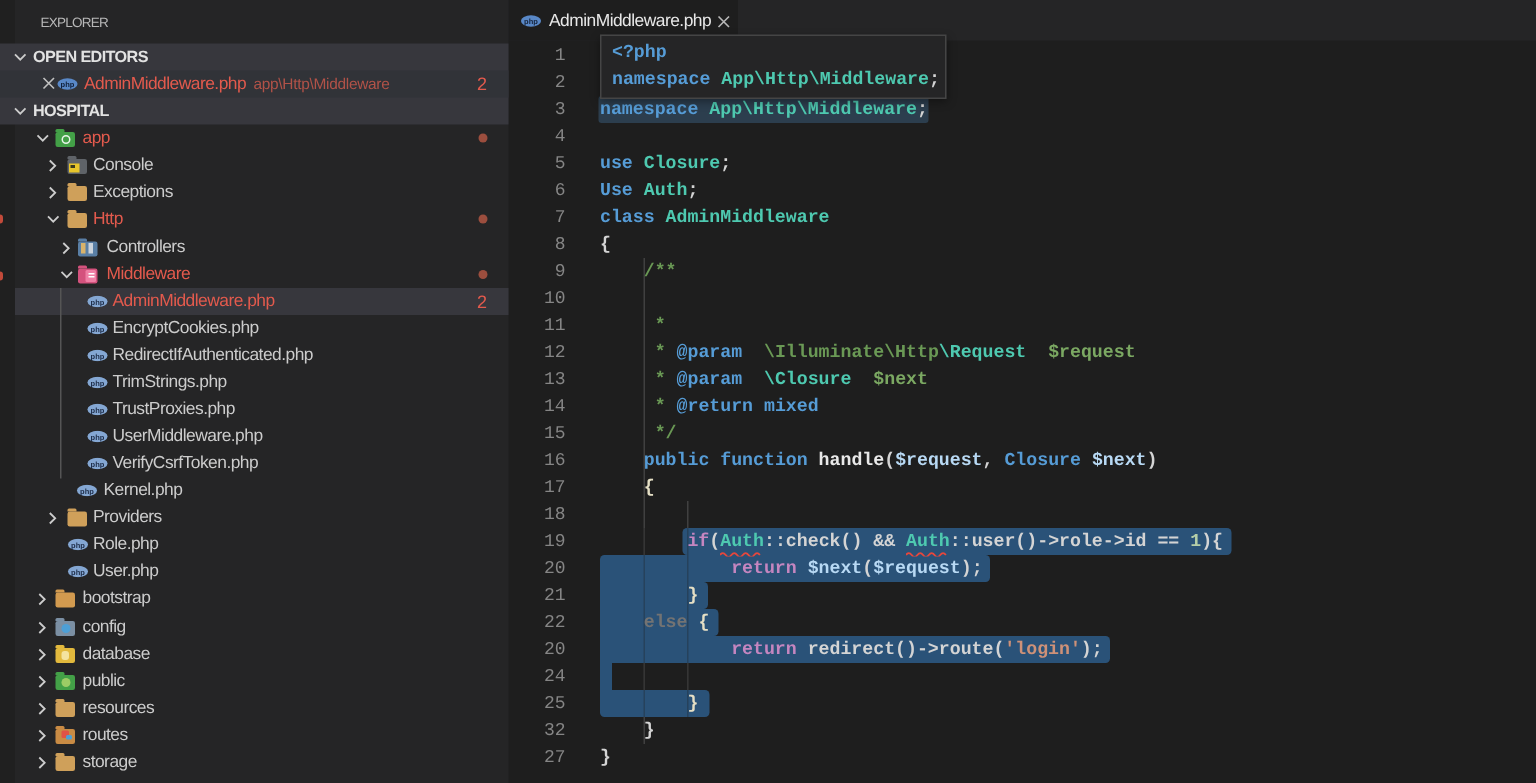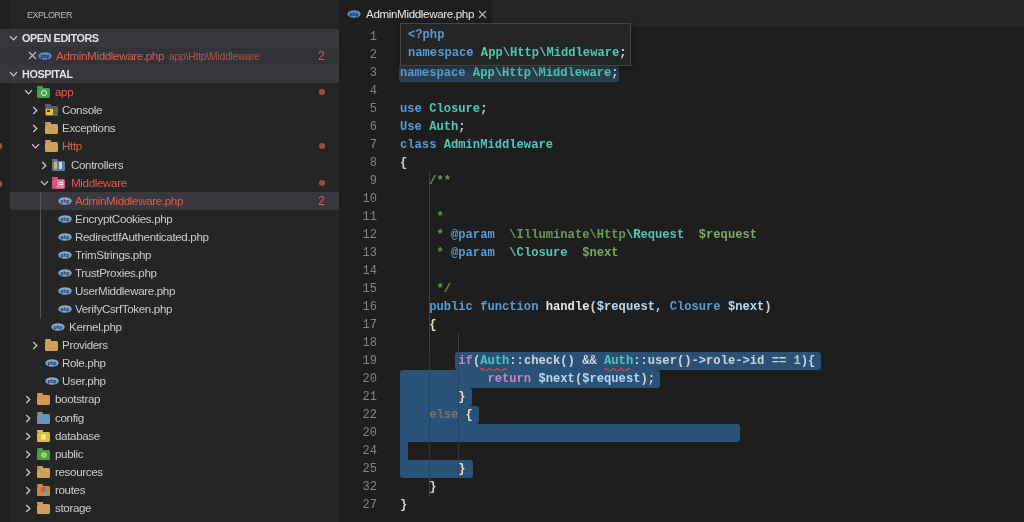--- a/index.html
+++ b/index.html
@@ -67,27 +67,29 @@
 <div class="lnum" style="top:496px">27</div>
 <div class="codeline" style="top:64px"><i style="color:#569CD6">namespace </i><i style="color:#4EC9B0">App\Http\Middleware</i><i style="color:#d4d4d4">;</i></div>
 <div class="codeline" style="top:100px"><i style="color:#569CD6">use </i><i style="color:#4EC9B0">Closure</i><i style="color:#d4d4d4">;</i></div>
 <div class="codeline" style="top:118px"><i style="color:#569CD6">Use </i><i style="color:#4EC9B0">Auth</i><i style="color:#d4d4d4">;</i></div>
 <div class="codeline" style="top:136px"><i style="color:#569CD6">class </i><i style="color:#4EC9B0">AdminMiddleware</i></div>
 <div class="codeline" style="top:154px"><i style="color:#d4d4d4">{</i></div>
 <div class="codeline" style="top:172px">    <i style="color:#6A9955">/**</i></div>
 <div class="codeline" style="top:208px">     <i style="color:#6A9955">*</i></div>
 <div class="codeline" style="top:226px">     <i style="color:#6A9955">* </i><i style="color:#569CD6">@param</i>  <i style="color:#6A9955">\Illuminate\Http</i><i style="color:#4EC9B0">\Request</i>  <i style="color:#7ba862">$request</i></div>
 <div class="codeline" style="top:244px">     <i style="color:#6A9955">* </i><i style="color:#569CD6">@param</i>  <i style="color:#4EC9B0">\Closure</i>  <i style="color:#7ba862">$next</i></div>
+<div class="codeline" style="top:262px">     <i style="color:#6A9955">* </i><i style="color:#569CD6">@return </i><i style="color:#569CD6">mixed</i></div>
 <div class="codeline" style="top:280px">     <i style="color:#6A9955">*/</i></div>
 <div class="codeline" style="top:298px">    <i style="color:#569CD6">public </i><i style="color:#569CD6">function </i><i style="color:#e9e9e9">handle</i><i style="color:#d4d4d4">(</i><i style="color:#b8d9f4">$request</i><i style="color:#d4d4d4">, </i><i style="color:#569CD6">Closure </i><i style="color:#b8d9f4">$next</i><i style="color:#d4d4d4">)</i></div>
 <div class="codeline" style="top:316px"><i style="color:#e5dfc5">    {</i></div>
 <div class="codeline" style="top:352px">        <i style="color:#C586C0">if</i><i style="color:#d4d4d4">(</i><i style="color:#4EC9B0">Auth</i><i style="color:#d4d4d4">::check() &amp;&amp; </i><i style="color:#4EC9B0">Auth</i><i style="color:#d4d4d4">::user()-&gt;role-&gt;id == </i><i style="color:#B5CEA8">1</i><i style="color:#d4d4d4">){</i></div>
 <div class="codeline" style="top:370px">            <i style="color:#C586C0">return </i><i style="color:#b8d9f4">$next</i><i style="color:#d4d4d4">(</i><i style="color:#b8d9f4">$request</i><i style="color:#d4d4d4">);</i></div>
 <div class="codeline" style="top:388px"><i style="color:#e5dfc5">        }</i></div>
 <div class="codeline" style="top:406px">    <i style="color:#737373">else </i><i style="color:#e5dfc5">{</i></div>
+<div class="codeline" style="top:424px">            <i style="color:#C586C0">return </i><i style="color:#d4d4d4">redirect()-&gt;route(</i><i style="color:#CE9178">'login'</i><i style="color:#d4d4d4">);</i></div>
 <div class="codeline" style="top:460px"><i style="color:#e5dfc5">        }</i></div>
 <div class="codeline" style="top:478px"><i style="color:#d4d4d4">    }</i></div>
 <div class="codeline" style="top:496px"><i style="color:#d4d4d4">}</i></div>
 <svg class="abs" style="left:480.2px;top:366.5px" width="30" height="4" viewBox="0 0 30 4">
       <path d="M0 3 q1.9 -2.6 3.8 0 t3.8 0 t3.8 0 t3.8 0 t3.8 0 t3.8 0 t3.8 0" stroke="#e8473c" stroke-width="1.2" fill="none"></path>
     </svg>
 <svg class="abs" style="left:604.1px;top:366.5px" width="30" height="4" viewBox="0 0 30 4">
       <path d="M0 3 q1.9 -2.6 3.8 0 t3.8 0 t3.8 0 t3.8 0 t3.8 0 t3.8 0 t3.8 0" stroke="#e8473c" stroke-width="1.2" fill="none"></path>
     </svg>
 <div class="abs" style="left:400px;top:23px;width:229px;height:41px;background:#252526;border:1px solid #454545;box-shadow:0 2px 6px rgba(0,0,0,.4)">

